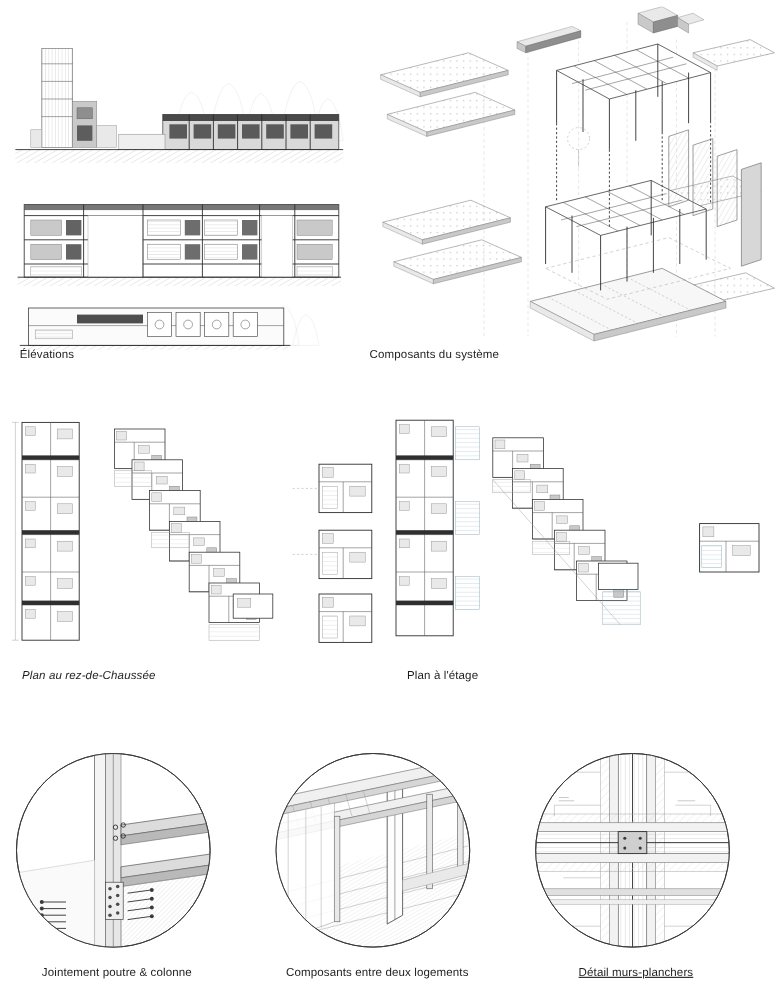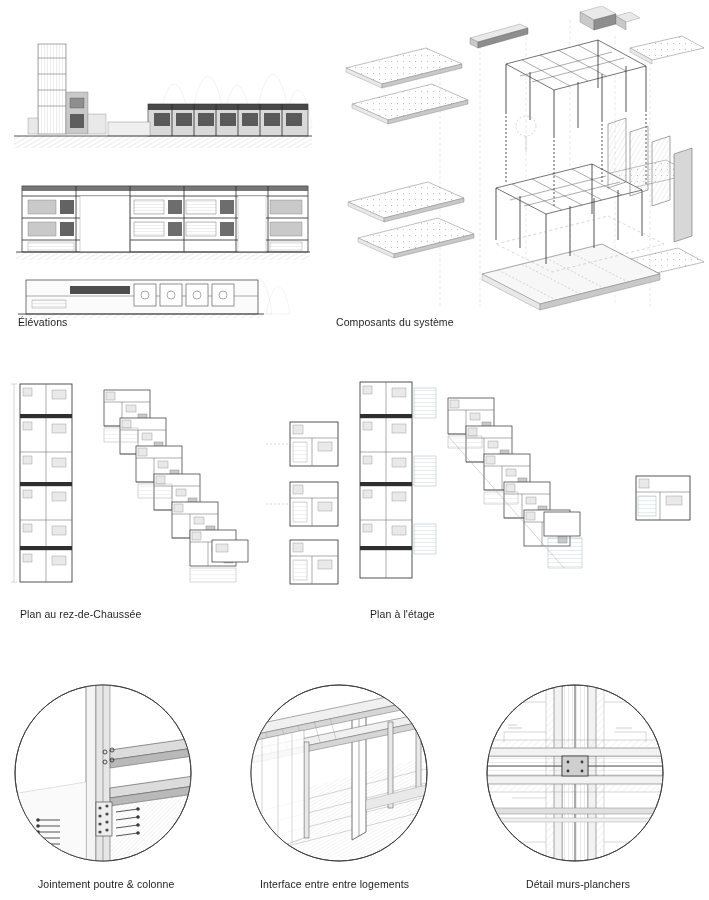--- a/index.html
+++ b/index.html
@@ -521,21 +521,21 @@
       <g transform="translate(628,98)">
         <rect x="0" y="0" width="54" height="44" fill="#ffffff" stroke="#2a2a2a" stroke-width="0.8"></rect>
         <line class="ln" x1="0" y1="16" x2="54" y2="16"></line>
         <line class="ln" x1="24" y1="16" x2="24" y2="44"></line>
         <rect x="3" y="3" width="10" height="9" class="fill-lt"></rect>
         <rect x="30" y="20" width="16" height="9" class="fill-lt"></rect>
         <rect x="2" y="20" width="18" height="20" fill="url(#terraceB)" stroke="#8aa7b4" stroke-width="0.4"></rect>
       </g>
     </svg>
   </div>
-  <div class="caption" style="left:10px; top:608px;">Plan au rez-de-Chaussée</div>
+  <div class="caption" style="left:10px; top:608px;font-style:italic;">Plan au rez-de-Chaussée</div>
   <div class="caption" style="left:360px; top:608px;">Plan à l'étage</div>
 
   <div class="panel" style="left:12px; top:682px; width:182px; height:182px;">
     <svg width="182" height="182" viewBox="0 0 182 182">
       <defs>
         <clipPath id="clip1">
             <circle cx="91" cy="91" r="88"></circle>
           </clipPath>
         <pattern id="d1hatch" width="3" height="3" patternUnits="userSpaceOnUse" patternTransform="rotate(45)">
           <line x1="0" y1="0" x2="0" y2="3" stroke="#c8c8c8" stroke-width="0.4"></line>
@@ -659,21 +659,21 @@
           <line x1="14" y1="57" x2="14" y2="172"></line>
           <line x1="30" y1="54" x2="30" y2="166"></line>
           <line x1="44" y1="51" x2="44" y2="161"></line>
         </g>
 
         <polygon points="118,118 182,102 182,112 118,128" class="fill-lt"></polygon>
       </g>
       <circle cx="91" cy="91" r="88" fill="none" stroke="#3a3a3a" stroke-width="0.9"></circle>
     </svg>
   </div>
-  <div class="caption" style="left:250px; top:878px;">Interface entre entre logements</div>
+  <div class="caption" style="left:250px; top:878px;">Composants entre deux logements</div>
 
   <div class="panel" style="left:484px; top:682px; width:182px; height:182px;">
     <svg width="182" height="182" viewBox="0 0 182 182">
       <defs>
         <clipPath id="clip3">
             <circle cx="91" cy="91" r="88"></circle>
           </clipPath>
         <pattern id="woodV" width="4" height="4" patternUnits="userSpaceOnUse">
           <line x1="0" y1="0" x2="0" y2="4" stroke="#b0b0b0" stroke-width="0.5"></line>
         </pattern>
@@ -730,15 +730,15 @@
         <g class="ln-l">
           <line x1="0" y1="20" x2="62" y2="20"></line>
           <line x1="0" y1="160" x2="62" y2="160"></line>
           <line x1="120" y1="20" x2="182" y2="20"></line>
           <line x1="120" y1="160" x2="182" y2="160"></line>
         </g>
       </g>
       <circle cx="91" cy="91" r="88" fill="none" stroke="#3a3a3a" stroke-width="0.9"></circle>
     </svg>
   </div>
-  <div class="caption" style="left:516px; top:878px;">Détail murs-planchers</div>
+  <div class="caption" style="left:516px; top:878px;text-decoration:underline;">Détail murs-planchers</div>
 
 </div>
 
 </body></html>

